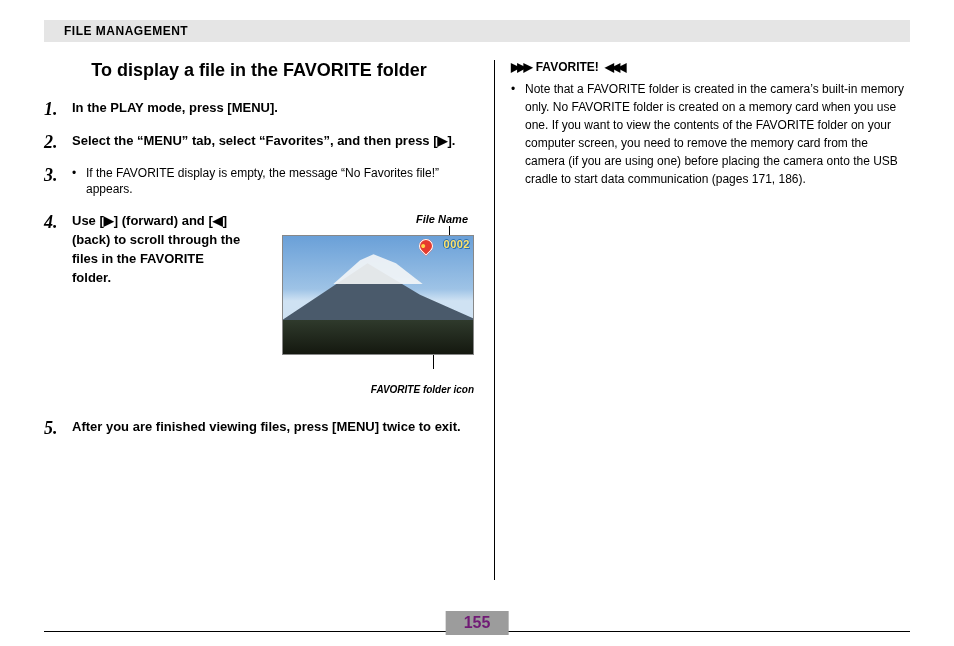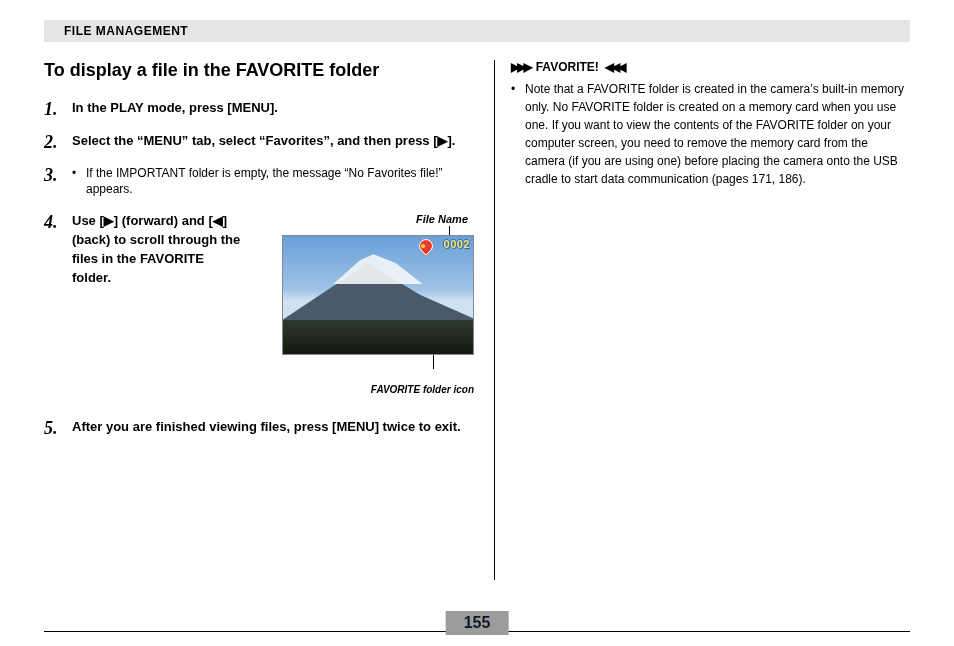--- a/index.html
+++ b/index.html
@@ -40,20 +40,21 @@
     margin: 0 16px 0 10px;
     height: 520px;
   }
   .col-right {
     flex: 1;
   }
   h2.title {
     font-size: 18px;
     font-weight: bold;
     margin: 0 0 18px 0;
+    text-align: center;
   }
   ol.steps {
     list-style: none;
     padding: 0;
     margin: 0;
     counter-reset: step;
   }
   ol.steps > li {
     counter-increment: step;
     position: relative;
@@ -233,21 +234,21 @@
   .footer-line {
     height: 1px;
     background: #000;
   }
   .page-no {
     position: absolute;
     left: 50%;
     transform: translateX(-50%);
     bottom: -3px;
     background: #9c9c9c;
-    color: #0f172a;
+    color: #701a75;
     font-weight: bold;
     font-size: 16px;
     padding: 3px 18px;
   }
 </style>
 </head>
 <body>
 
 <div class="page">
   <div class="section-bar">FILE MANAGEMENT</div>
@@ -257,21 +258,21 @@
       <h2 class="title">To display a file in the FAVORITE folder</h2>
 
       <ol class="steps">
         <li>
           <span>In the PLAY mode, press [MENU].</span>
         </li>
         <li>
           <span>Select the “MENU” tab, select “Favorites”, and then press [▶].</span>
         </li>
         <li>
-          <div class="sub-bullet">If the IMPORTANT folder is empty, the message “No Favorites file!” appears.</div>
+          <div class="sub-bullet">If the FAVORITE display is empty, the message “No Favorites file!” appears.</div>
         </li>
         <li>
           <div class="step4-row">
             <div class="step4-text">Use [▶] (forward) and [◀] (back) to scroll through the files in the FAVORITE folder.</div>
             <div class="step4-fig">
               <div class="file-name-label">File Name</div>
               <div class="fig-line-top"></div>
               <div class="screenshot">
                 <div class="sky"></div>
                 <div class="mountain"></div>

